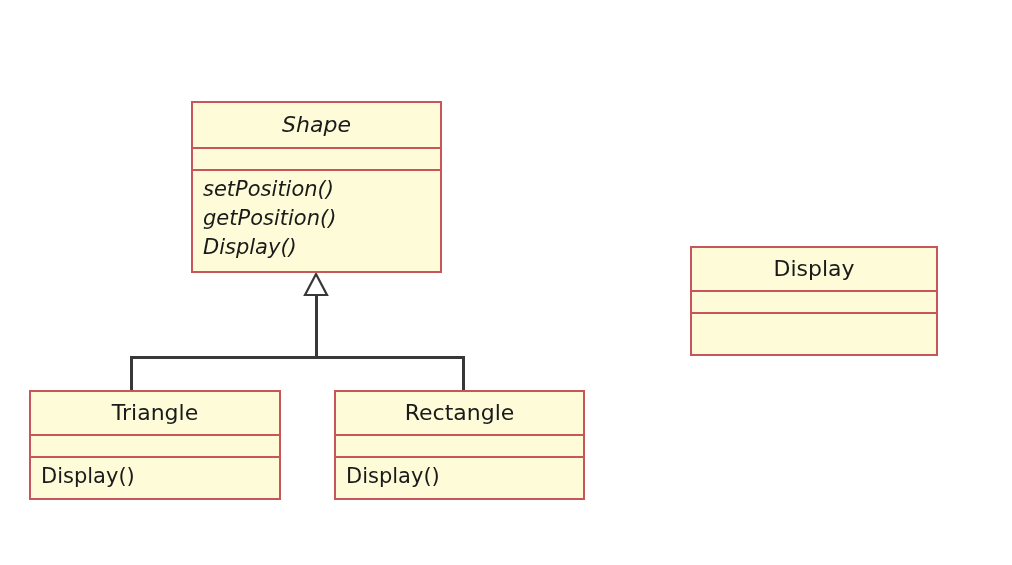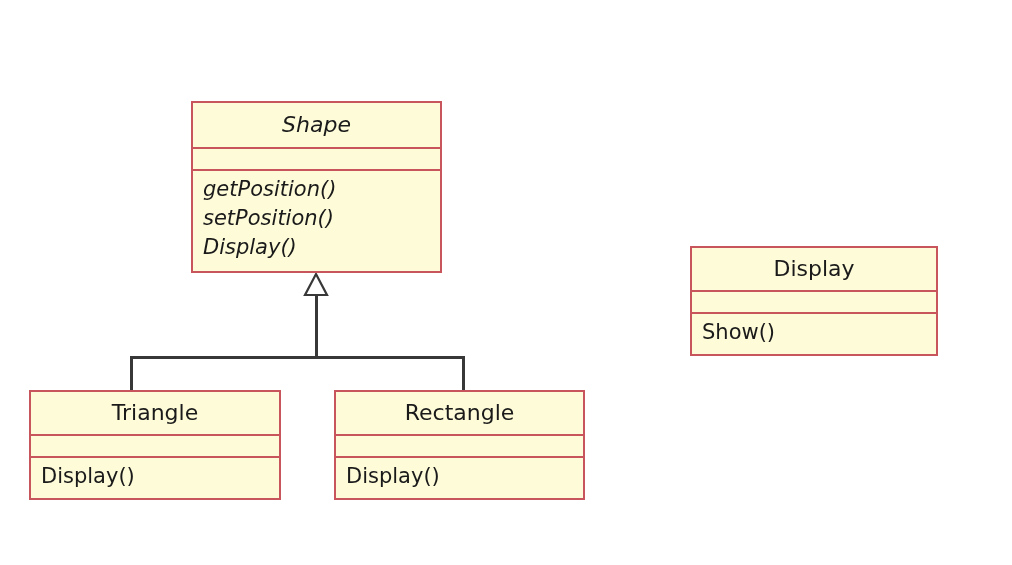--- a/index.html
+++ b/index.html
@@ -89,22 +89,22 @@
   </div>
   <div class="conn conn-v" style="left:314.5px; top:294px; height:65px;"></div>
   <div class="conn conn-h" style="left:130px; top:356px; width:335px;"></div>
   <div class="conn conn-v" style="left:130px; top:356px; height:36px;"></div>
   <div class="conn conn-v" style="left:462px; top:356px; height:36px;"></div>
 
   <div class="uml-class abstract" style="left:191px; top:101px; width:251px; height:172px;">
     <div class="uml-name" style="height:46px;">Shape</div>
     <div class="uml-attrs"></div>
     <div class="uml-methods">
+      <div class="uml-method">setPosition()</div>
       <div class="uml-method">getPosition()</div>
-      <div class="uml-method">setPosition()</div>
       <div class="uml-method">Display()</div>
     </div>
   </div>
 
   <div class="uml-class" style="left:29px; top:390px; width:252px; height:110px;">
     <div class="uml-name" style="height:44px;">Triangle</div>
     <div class="uml-attrs"></div>
     <div class="uml-methods">
       <div class="uml-method">Display()</div>
     </div>
@@ -114,18 +114,15 @@
     <div class="uml-name" style="height:44px;">Rectangle</div>
     <div class="uml-attrs"></div>
     <div class="uml-methods">
       <div class="uml-method">Display()</div>
     </div>
   </div>
 
   <div class="uml-class" style="left:690px; top:246px; width:248px; height:110px;">
     <div class="uml-name" style="height:44px;">Display</div>
     <div class="uml-attrs"></div>
-    <div class="uml-methods">
-      <div class="uml-method">Show()</div>
-    </div>
   </div>
 
 </div>
 
 </body></html>

